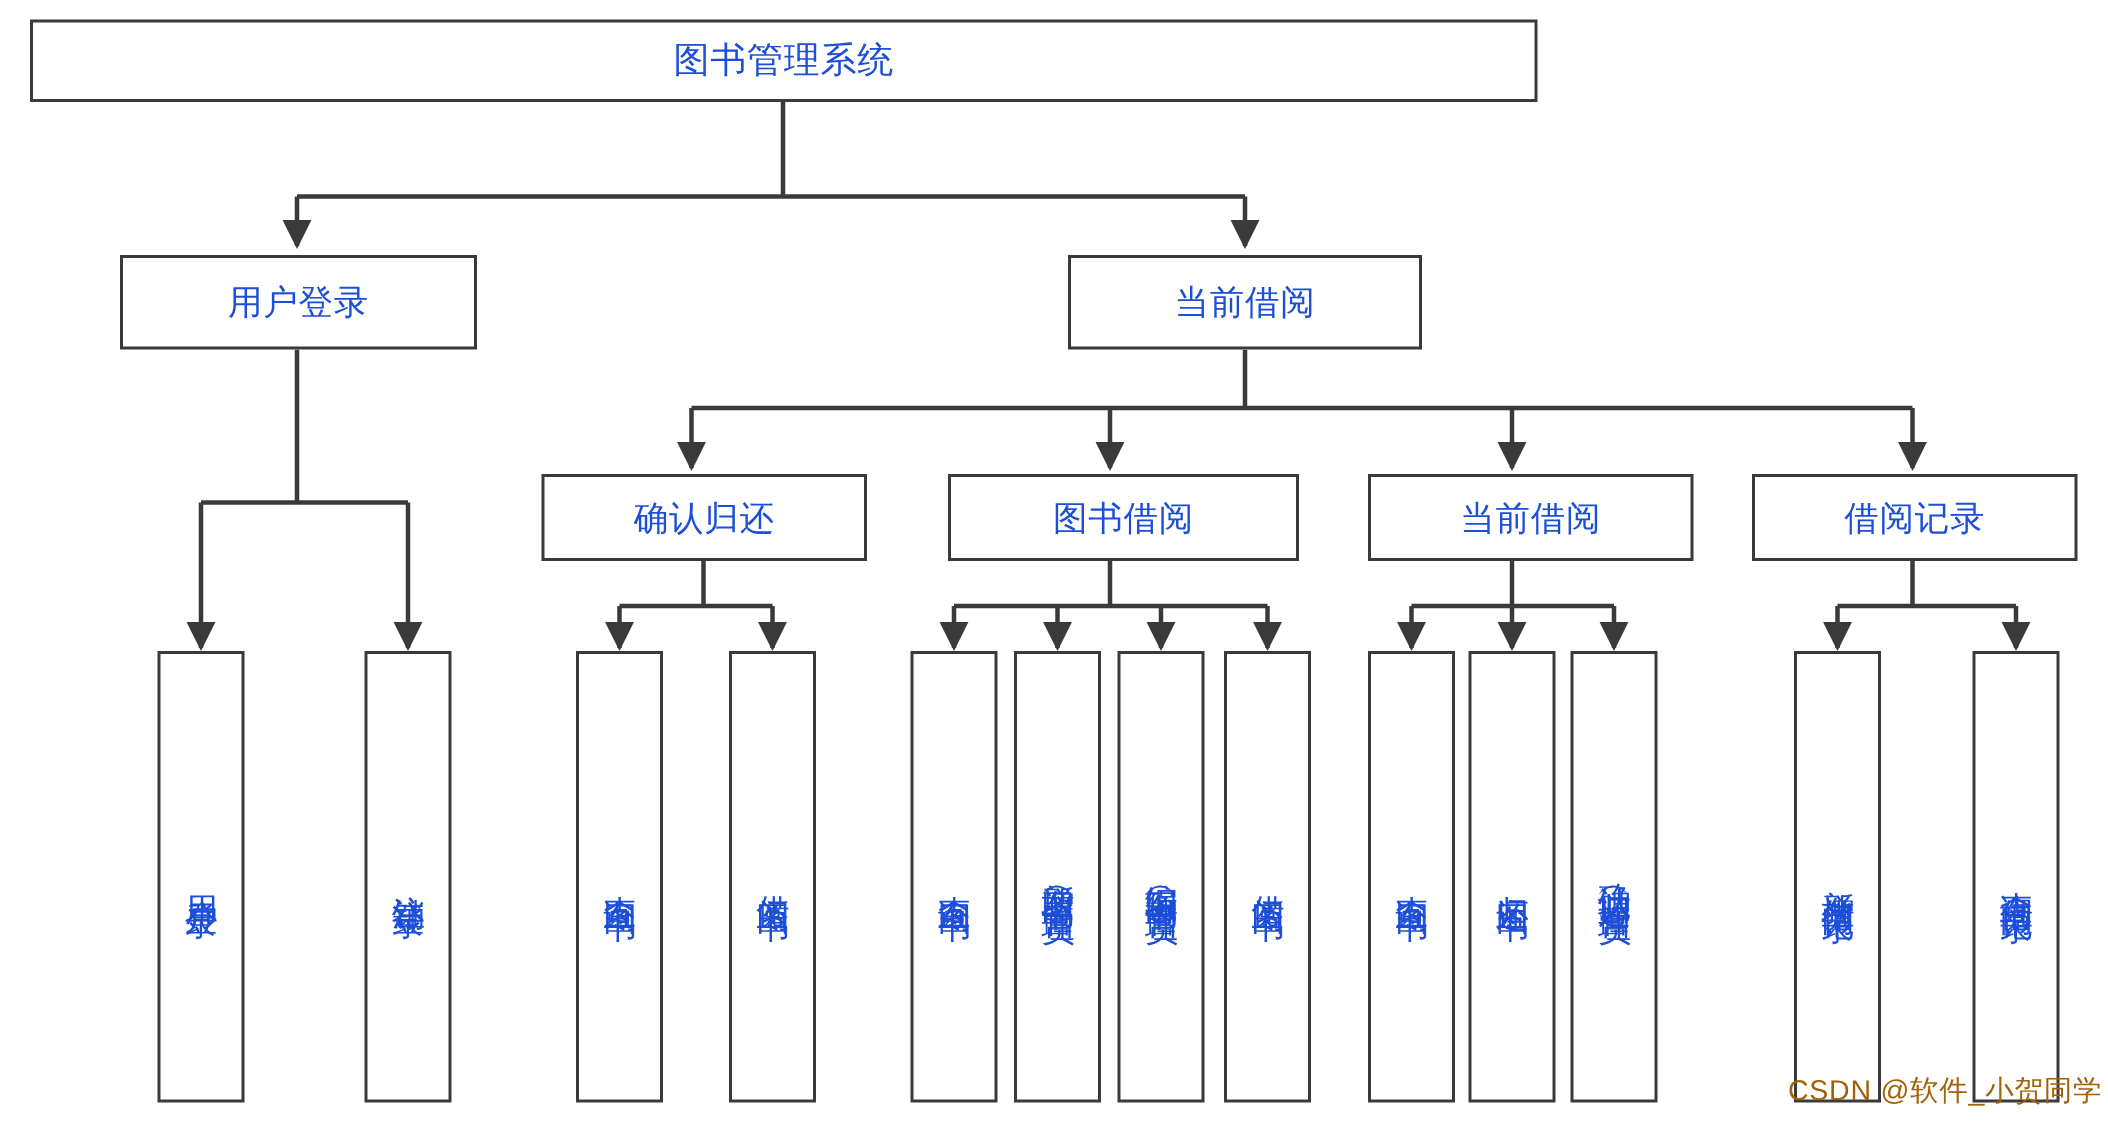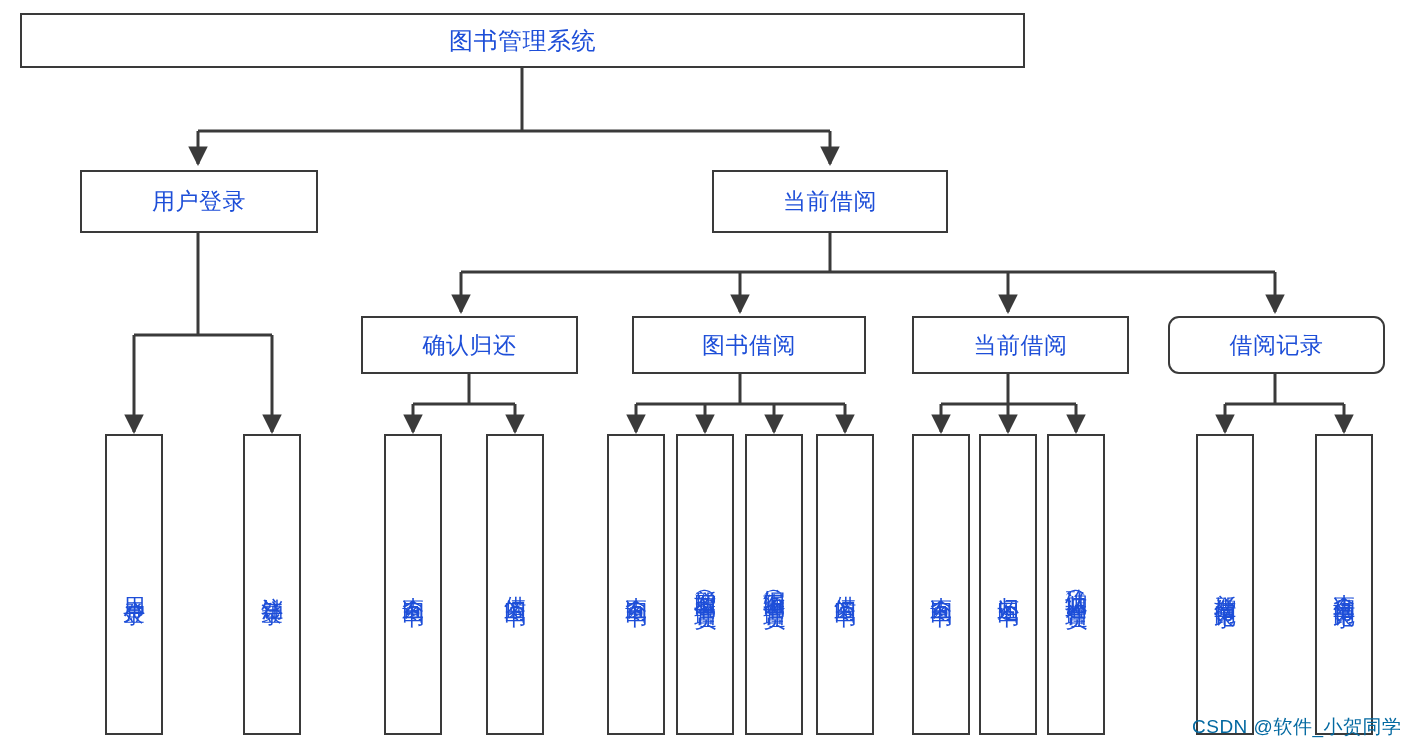--- a/index.html
+++ b/index.html
@@ -59,21 +59,21 @@
   .node.vert .label {
     writing-mode: vertical-rl;
     text-orientation: upright;
     font-size: 22px;
     line-height: 1.12;
     letter-spacing: 3px;
     white-space: nowrap;
   }
   .watermark {
     position: absolute;
-    color: #0369a1;
+    color: #a16207;
     font-size: 19px;
     white-space: nowrap;
     letter-spacing: 0.5px;
   }
 </style>
 </head>
 <body>
 
 <div id="diagram-root">
 
@@ -140,21 +140,21 @@
 
   <div class="node horiz" style="left:361px; top:316px; width:217px; height:58px;">
     <span class="label">确认归还</span>
   </div>
   <div class="node horiz" style="left:632px; top:316px; width:234px; height:58px;">
     <span class="label">图书借阅</span>
   </div>
   <div class="node horiz" style="left:900px; top:316px; width:217px; height:58px;margin-left:12px;">
     <span class="label">当前借阅</span>
   </div>
-  <div class="node horiz" style="left:1168px; top:316px; width:217px; height:58px;border-radius:11px;">
+  <div class="node horiz" style="left:1168px; top:316px; width:217px; height:58px;">
     <span class="label">借阅记录</span>
   </div>
 
   <div class="node vert" style="left:105px; top:434px; width:58px; height:301px;">
     <span class="label">用户登录</span>
   </div>
   <div class="node vert" style="left:243px; top:434px; width:58px; height:301px;">
     <span class="label">注销登录</span>
   </div>
 

